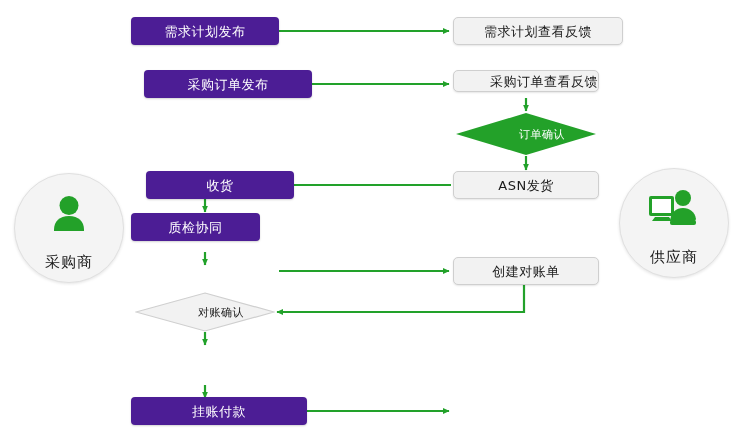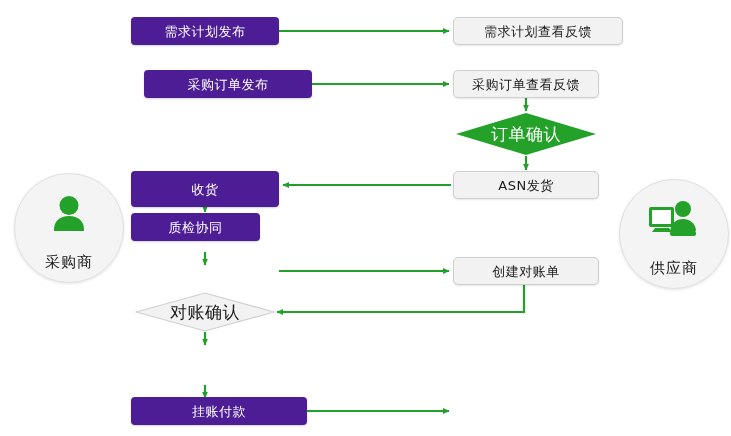--- a/index.html
+++ b/index.html
@@ -55,28 +55,28 @@
     color: #ffffff;
     border-radius: 4px;
     box-shadow: 0 1px 2px rgba(0,0,0,0.18);
   }
   .diamond {
     position: absolute;
     z-index: 4;
   }
   .diamond .dlabel {
     position: absolute;
-    left: 0;
+    left: 16px;
     top: 0;
     width: 100%;
     height: 100%;
     display: flex;
     align-items: center;
     justify-content: center;
-    font-size: 17px;
+    font-size: 11px;
     letter-spacing: 0.5px;
     white-space: nowrap;
     pointer-events: none;
   }
   .diamond.green .dlabel { color: #ffffff; }
   .diamond.grey .dlabel { color: #1a1a1a; }
   .diamond svg { display: block; }
 
   .actor {
     position: absolute;
@@ -148,21 +148,21 @@
   <div class="actor" style="left:14px; top:173px;">
     <div class="glyph">
       <svg width="44" height="44" viewBox="0 0 44 44" xmlns="http://www.w3.org/2000/svg">
         <circle cx="22" cy="12.5" r="9.5" fill="#23a129"></circle>
         <path d="M22 23c-9.5 0-15 5.6-15 13.5 0 1.2 0 1.5 0 1.5h30s0-.3 0-1.5C37 28.6 31.5 23 22 23z" fill="#23a129"></path>
       </svg>
     </div>
     <div class="caption">采购商</div>
   </div>
 
-  <div class="actor" style="left:619px; top:179px;font-family:Liberation Mono, monospace;">
+  <div class="actor" style="left:619px; top:168px;font-family:Liberation Mono, monospace;">
     <div class="glyph">
       <svg width="54" height="44" viewBox="0 0 54 44" xmlns="http://www.w3.org/2000/svg">
 
         <rect x="2" y="8" width="25" height="20" rx="2" fill="#23a129"></rect>
         <rect x="5" y="11" width="19" height="14" fill="#ffffff"></rect>
         <path d="M8 29h14l3 4H5z" fill="#23a129"></path>
 
         <circle cx="36" cy="10" r="8" fill="#23a129"></circle>
 
         <path d="M36 20c-7 0-11.5 4.2-12.5 10.5-.2 1.3.8 2.5 2.1 2.5h21.2c1.3 0 2.3-1.2 2.1-2.5C47.9 24.2 43 20 36 20z" fill="#23a129"></path>
@@ -177,36 +177,36 @@
   </div>
 
   <div class="node grey" style="left:453px; top:17px; width:170px; height:28px;">
     <span>需求计划查看反馈</span>
   </div>
 
   <div class="node green" style="left:131px; top:70px; width:168px; height:28px;margin-left:13px;">
     <span>采购订单发布</span>
   </div>
 
-  <div class="node grey" style="left:453px; top:70px; width:146px; height:28px;">
+  <div class="node grey" style="left:453px; top:70px; width:146px; height:22px;justify-content:flex-end;">
     <span>采购订单查看反馈</span>
   </div>
 
   <div class="diamond green" style="left:455px; top:112px; width:142px; height:44px;">
     <svg width="142" height="44" viewBox="0 0 142 44" xmlns="http://www.w3.org/2000/svg">
       <polygon points="71,1 141,22 71,43 1,22" fill="#23a129"></polygon>
     </svg>
     <div class="dlabel">订单确认</div>
   </div>
 
   <div class="node grey" style="left:453px; top:171px; width:146px; height:28px;">
     <span>ASN发货</span>
   </div>
 
-  <div class="node green" style="left:131px; top:171px; width:148px; height:36px;">
+  <div class="node green" style="left:146px; top:171px; width:148px; height:28px;">
     <span>收货</span>
   </div>
 
   <div class="node green" style="left:131px; top:213px; width:129px; height:28px;">
     <span>质检协同</span>
   </div>
 
 
   <div class="node grey" style="left:453px; top:257px; width:146px; height:28px;">
     <span>创建对账单</span>

